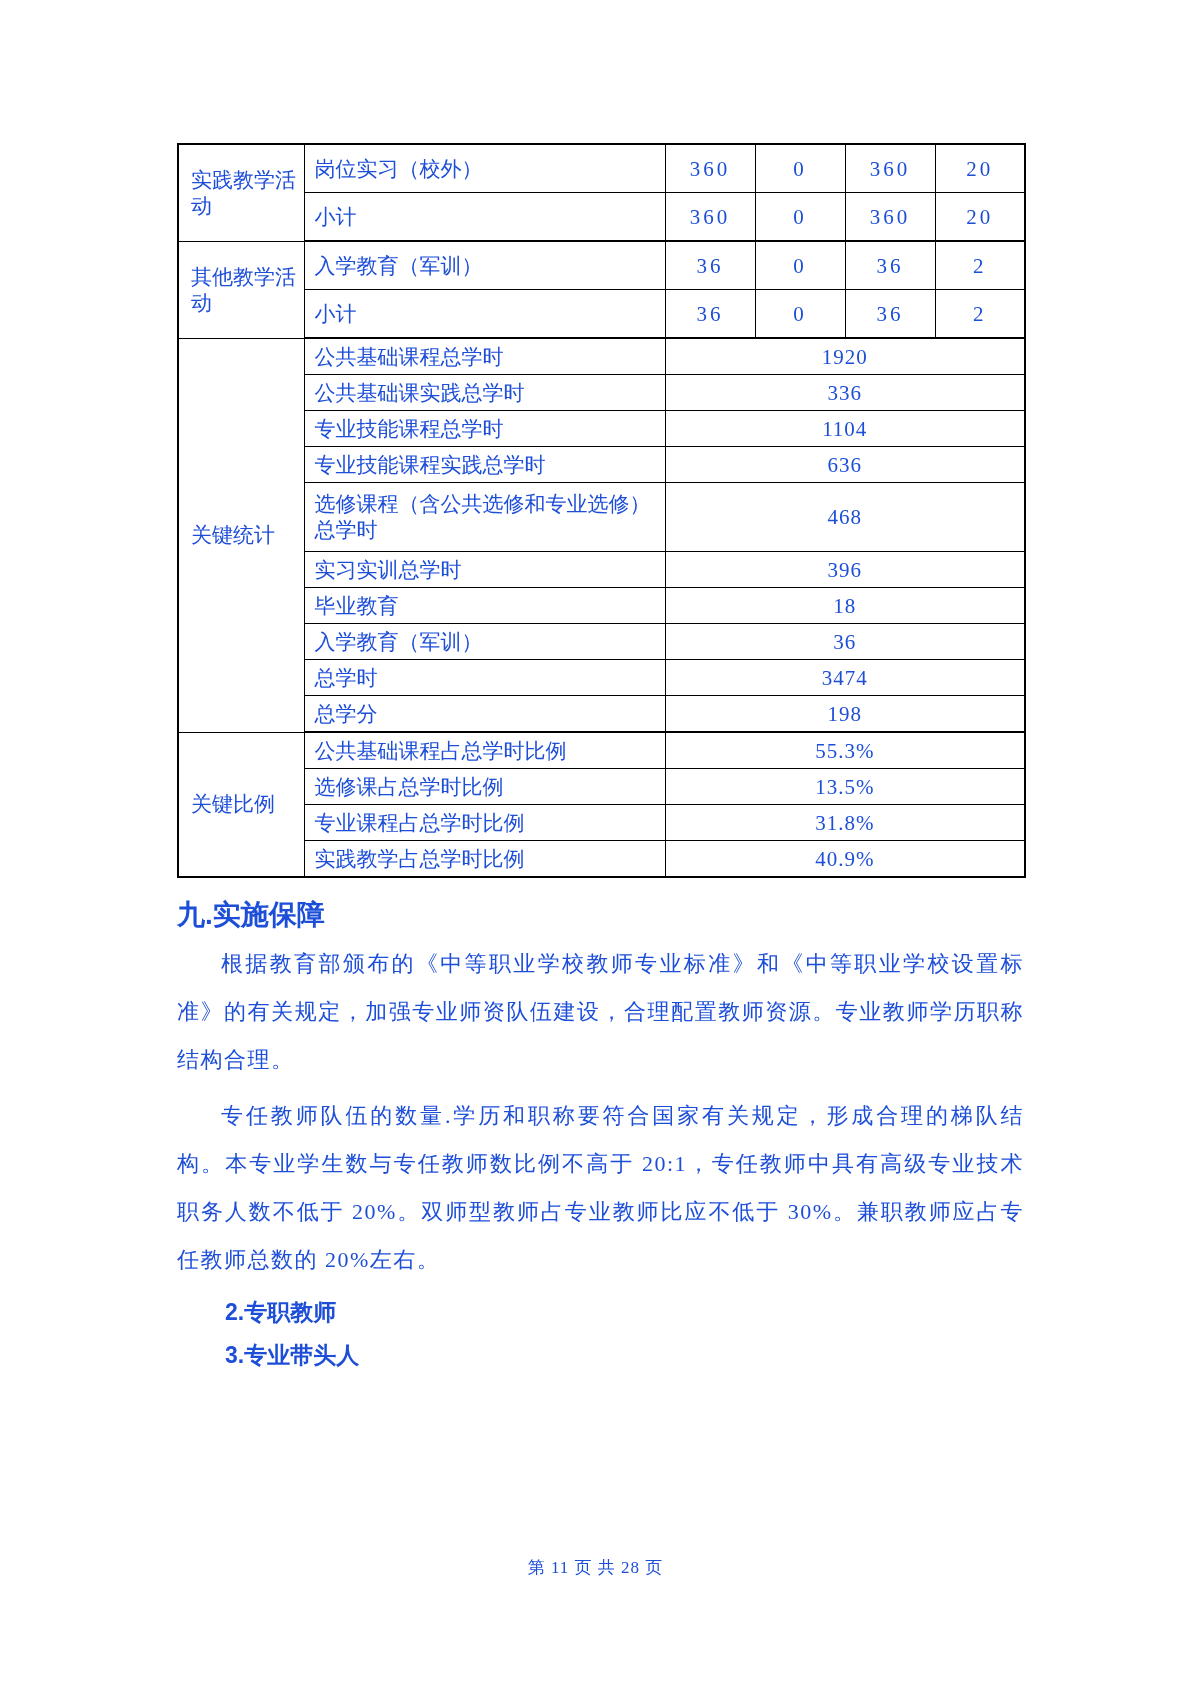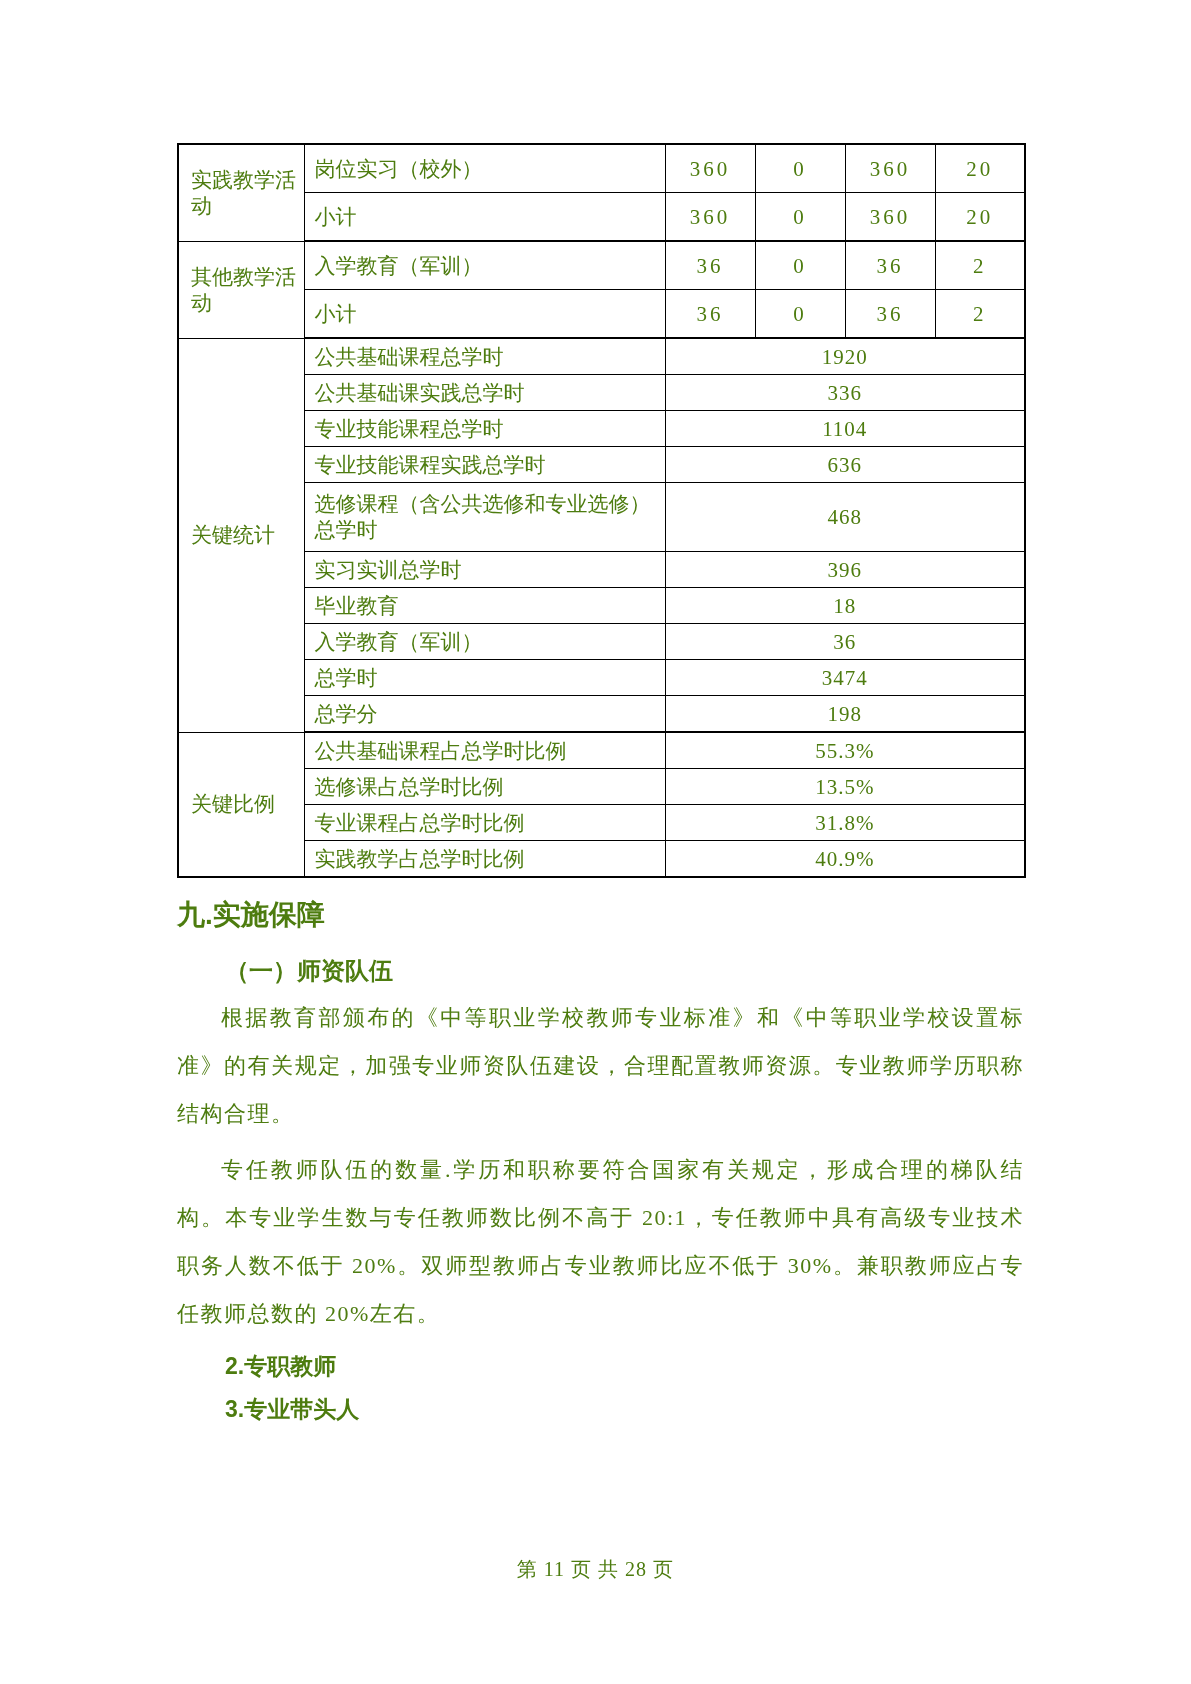--- a/index.html
+++ b/index.html
@@ -2,21 +2,21 @@
 <html><head>
 <meta charset="utf-8">
 <style>
   html,body { margin:0; padding:0; background:#ffffff; }
   .page {
     position:relative;
     width:1191px; height:1684px;
     background:#ffffff;
     box-sizing:border-box;
     padding:143px 167px 0 177px;
-    color:#4d7c0f;
+    color:#1d4ed8;
     font-family:"Liberation Serif","DejaVu Serif",serif;
     overflow:hidden;
   }
   table.sched {
     border-collapse:collapse;
     width:847px;
     table-layout:fixed;
     font-size:21px;
     border:2px solid #000;
   }
@@ -50,21 +50,21 @@
   }
   p.body {
     font-size:22px; line-height:48px;
     margin:8px 0 0 0;
     text-indent:2em;
     text-align:justify;
     letter-spacing:1.5px;
   }
   .footer {
     position:absolute; left:0; top:1556px; width:1191px;
-    text-align:center; font-size:20px; letter-spacing:1px;
+    text-align:center; font-size:17px; letter-spacing:1px;
   }
 </style>
 </head>
 <body>
 
 <div class="page">
 
   <table class="sched">
     <colgroup>
       <col style="width:126px">
@@ -162,20 +162,19 @@
         <td class="val" colspan="4">31.8%</td>
       </tr>
       <tr>
         <td>实践教学占总学时比例</td>
         <td class="val" colspan="4">40.9%</td>
       </tr>
     </tbody>
   </table>
 
   <div class="h1">九.实施保障</div>
-  <div class="h2">（一）师资队伍</div>
   <p class="body">根据教育部颁布的《中等职业学校教师专业标准》和《中等职业学校设置标准》的有关规定，加强专业师资队伍建设，合理配置教师资源。专业教师学历职称结构合理。</p>
   <p class="body">专任教师队伍的数量.学历和职称要符合国家有关规定，形成合理的梯队结构。本专业学生数与专任教师数比例不高于 20:1，专任教师中具有高级专业技术职务人数不低于 20%。双师型教师占专业教师比应不低于 30%。兼职教师应占专任教师总数的 20%左右。</p>
   <div class="hn">2.专职教师</div>
   <div class="hn">3.专业带头人</div>
 
   <div class="footer">第 11 页 共 28 页</div>
 </div>
 
 </body></html>

